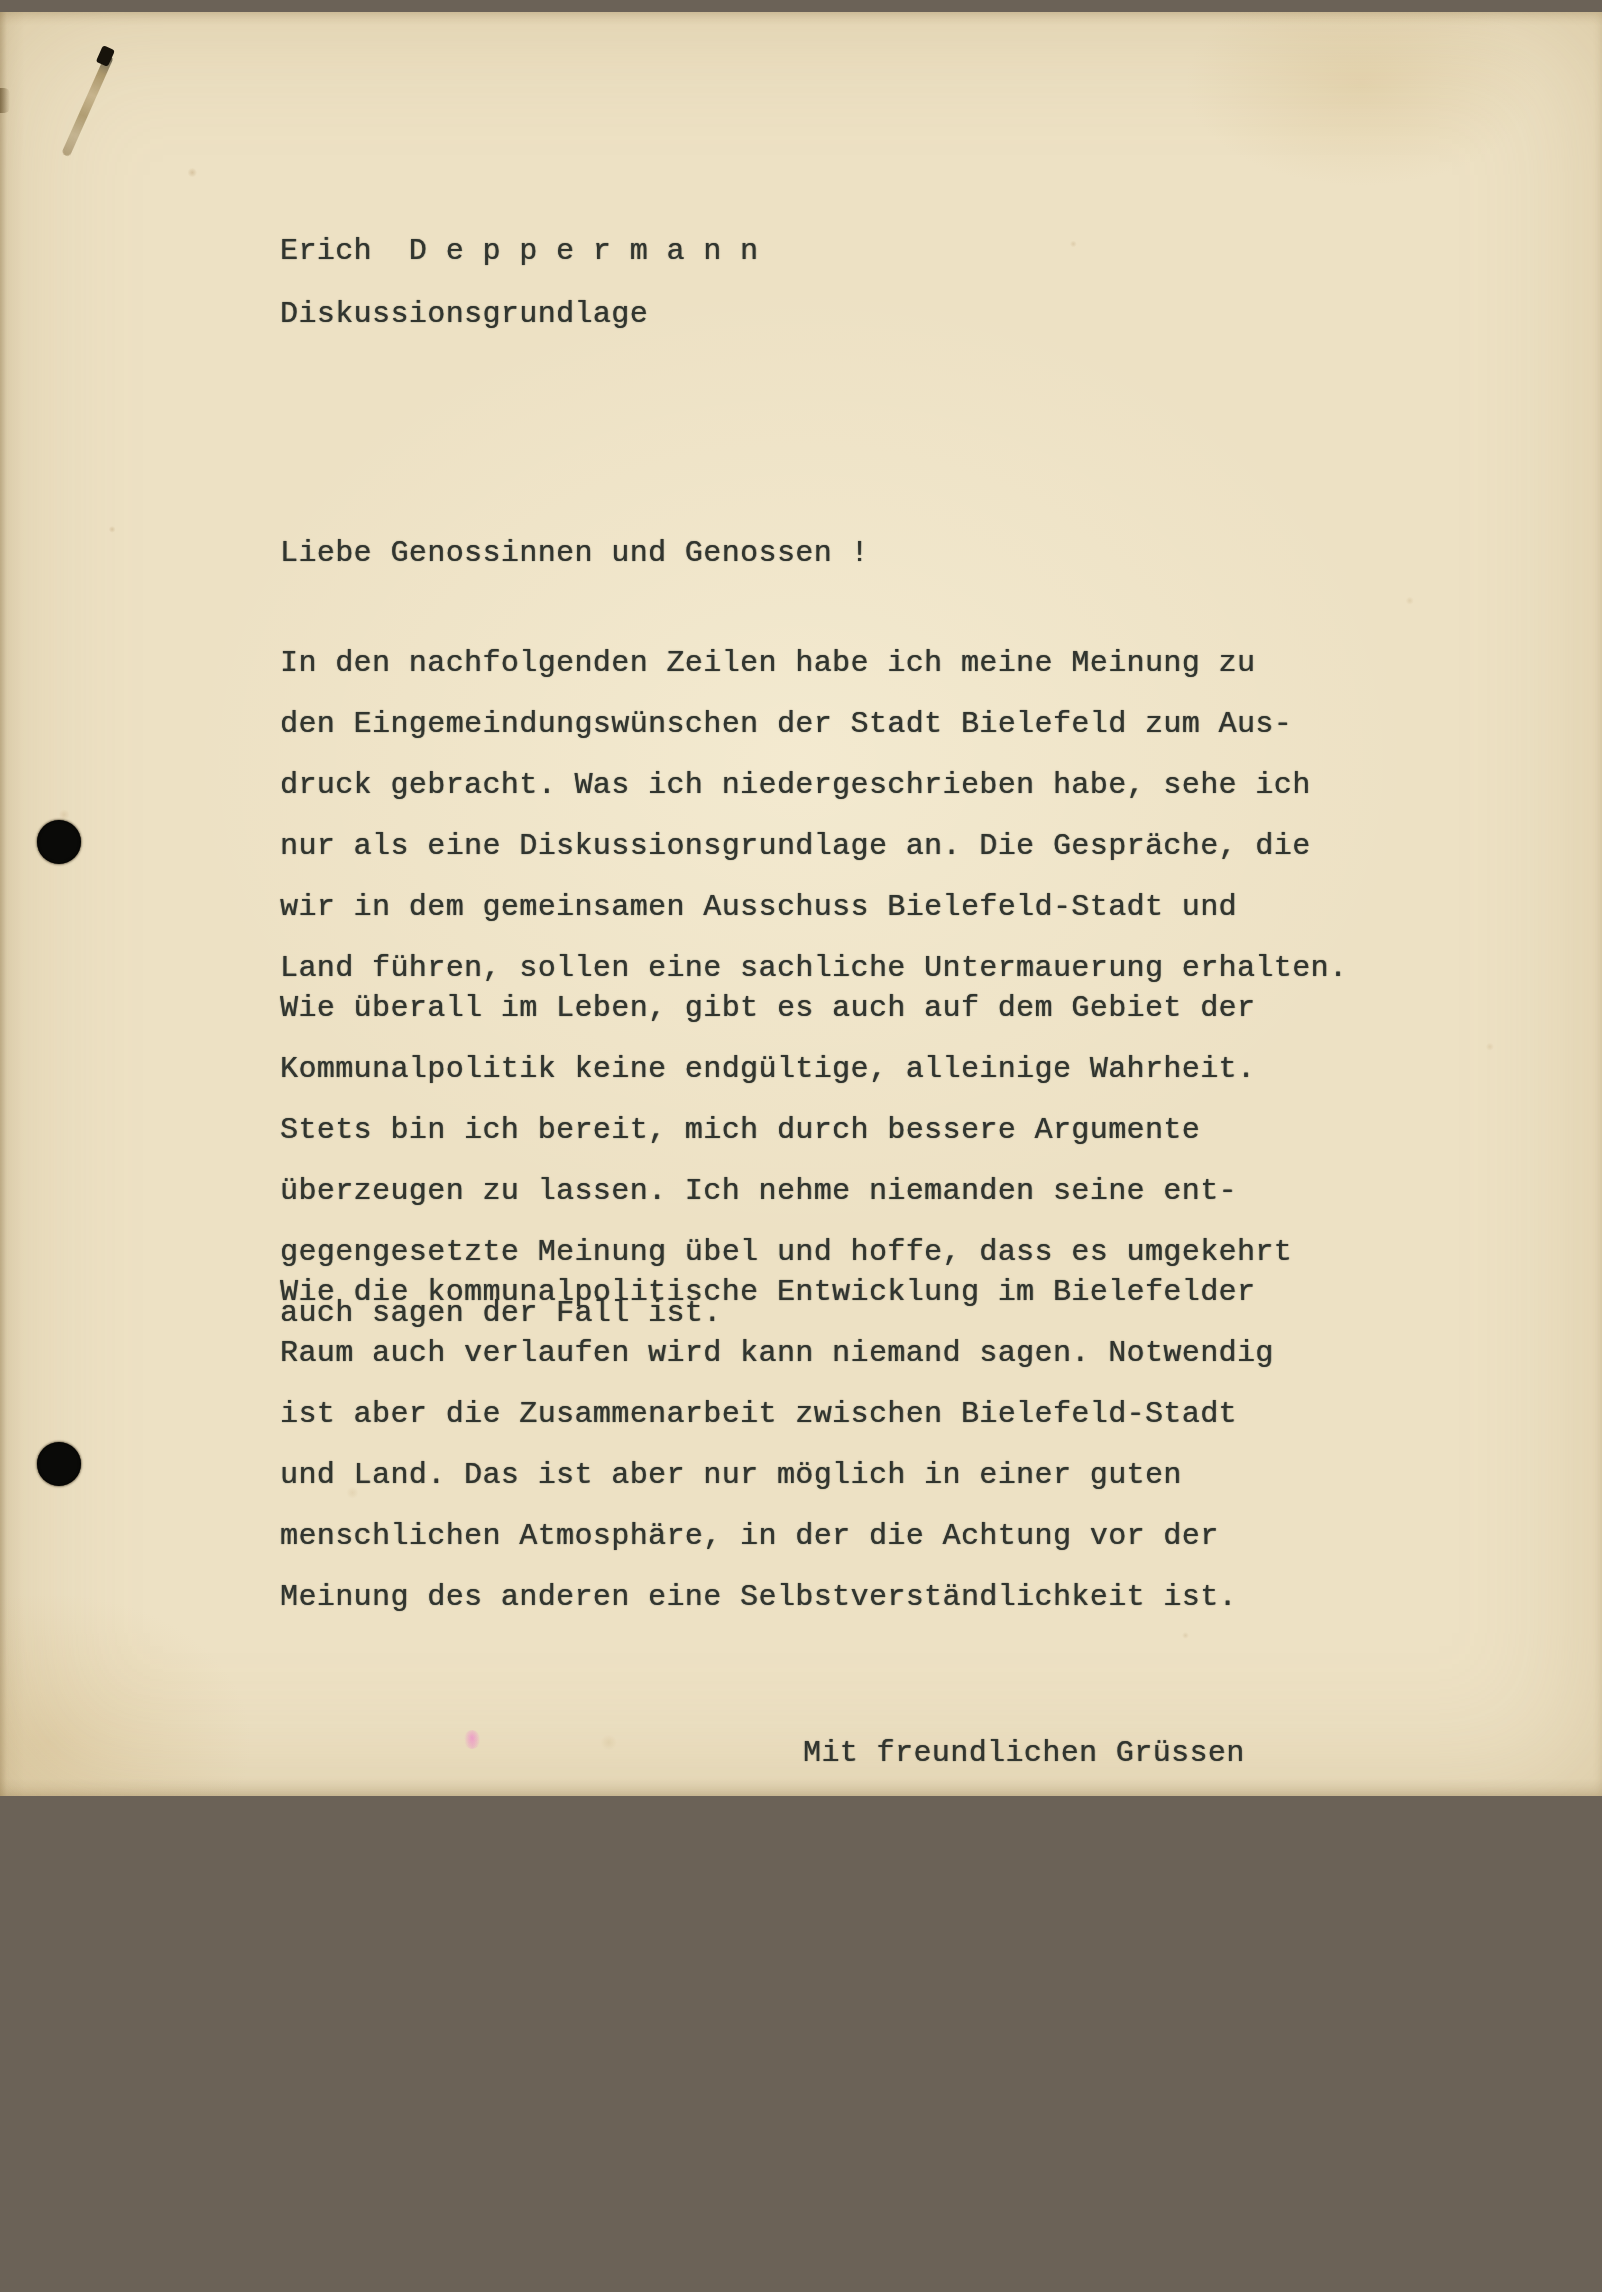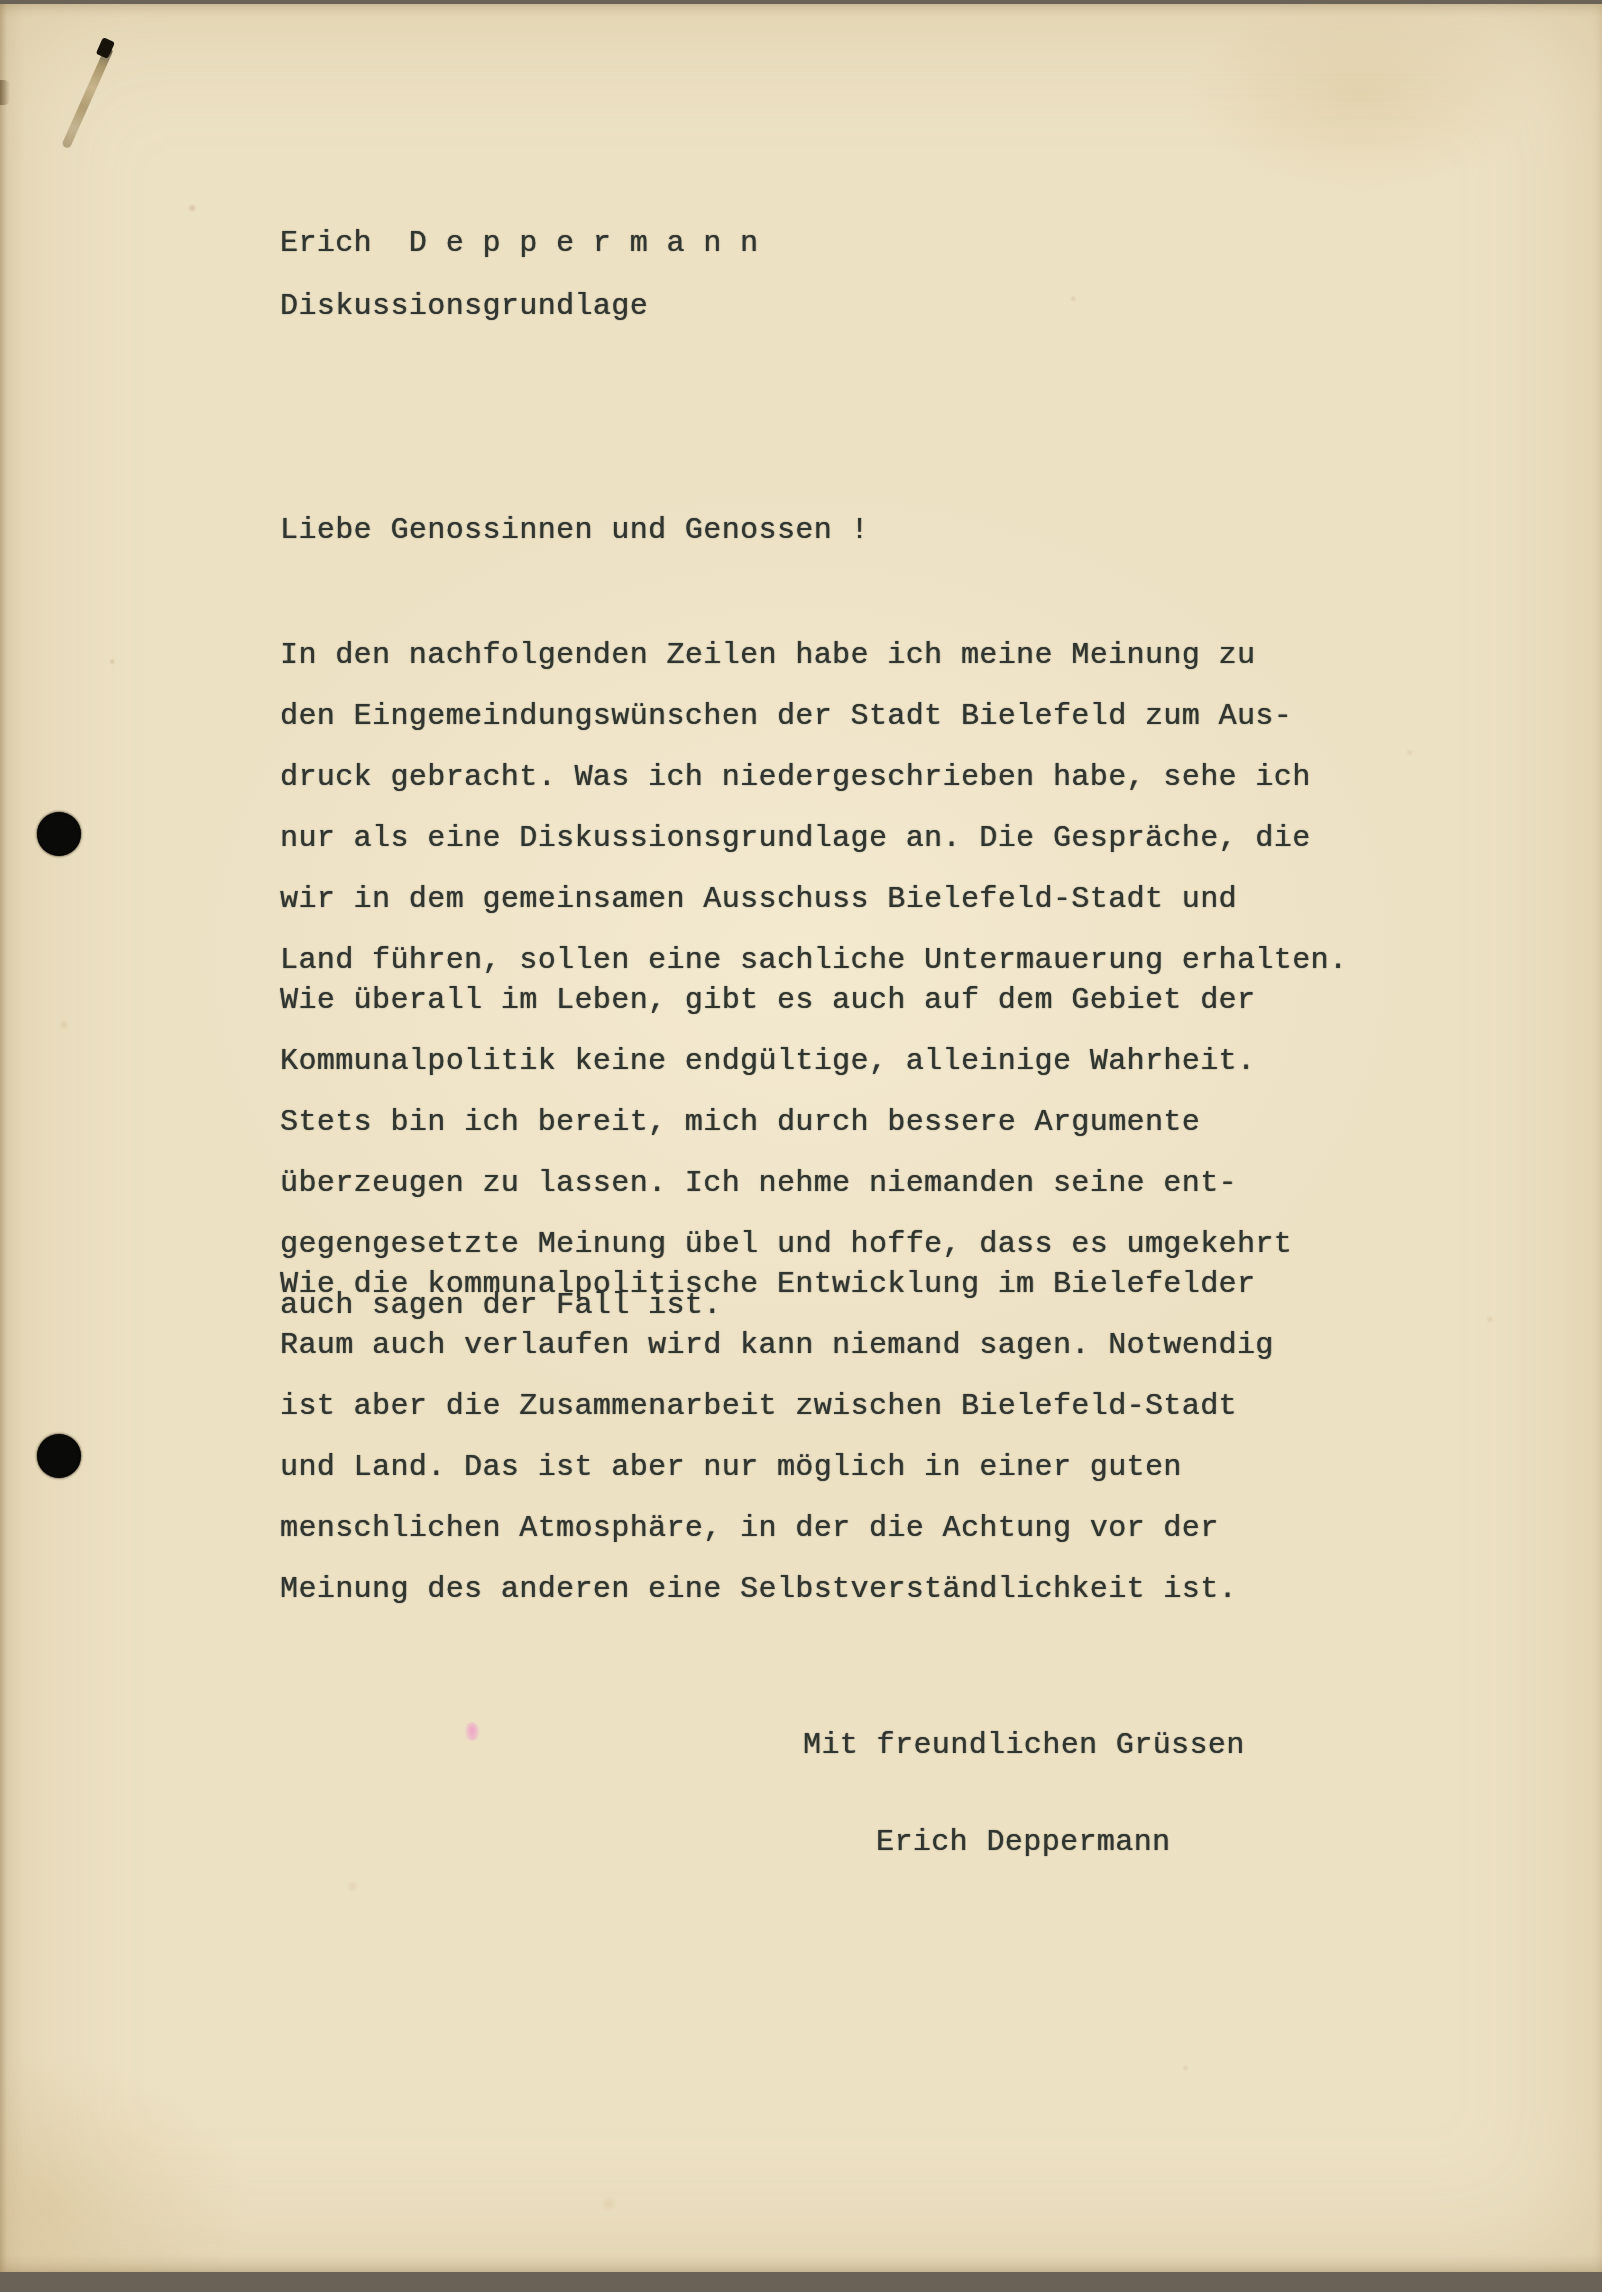--- a/index.html
+++ b/index.html
@@ -1,19 +1,19 @@
 <!DOCTYPE html>
 <html lang="de"><head>
 <meta charset="utf-8">
 <style>
   html,body{margin:0;padding:0;background:#6b6257;}
   .paper{
     position:relative;
-    width:1602px;height:2268px;
-    margin:4px auto;
+    width:1602px;height:1784px;
+    margin:12px auto;
     background-color:#ede1c4;
     background-image:
       radial-gradient(ellipse 873px 679px at 50% 42%, rgba(255,250,230,0.35), rgba(255,250,230,0) 70%),
       radial-gradient(circle 6.8px at 12% 9%, rgba(150,110,55,0.25), rgba(150,110,55,0) 70%),
       radial-gradient(circle 4.9px at 67% 13%, rgba(150,110,55,0.18), rgba(150,110,55,0) 70%),
       radial-gradient(circle 5.8px at 88% 33%, rgba(160,120,60,0.16), rgba(160,120,60,0) 70%),
       radial-gradient(circle 4.9px at 7% 29%, rgba(150,110,55,0.22), rgba(150,110,55,0) 70%),
       radial-gradient(circle 7.8px at 4% 45%, rgba(150,110,55,0.14), rgba(150,110,55,0) 70%),
       radial-gradient(circle 5.8px at 93% 58%, rgba(160,120,60,0.15), rgba(160,120,60,0) 70%),
       radial-gradient(circle 8.7px at 22% 83%, rgba(160,120,60,0.12), rgba(160,120,60,0) 70%),
@@ -90,21 +90,21 @@
   </div>
   <div class="edge-fleck"></div>
   <div class="hole top"></div>
   <div class="hole bottom"></div>
   <div class="smudge-pink"></div>
 
   <div class="type" style="left:280px;top:209px;">Erich  D e p p e r m a n n</div>
 
   <div class="type" style="left:280px;top:272px;">Diskussionsgrundlage</div>
 
-  <div class="type" style="left:280px;top:496px;">Liebe Genossinnen und Genossen !</div>
+  <div class="type" style="left:280px;top:511px;">Liebe Genossinnen und Genossen !</div>
 
   <div class="type" style="left:280px;top:621px;font-family:Liberation Mono, monospace;">In den nachfolgenden Zeilen habe ich meine Meinung zu
 den Eingemeindungswünschen der Stadt Bielefeld zum Aus-
 druck gebracht. Was ich niedergeschrieben habe, sehe ich
 nur als eine Diskussionsgrundlage an. Die Gespräche, die
 wir in dem gemeinsamen Ausschuss Bielefeld-Stadt und
 Land führen, sollen eine sachliche Untermauerung erhalten.</div>
 
   <div class="type" style="left:280px;top:966px;">Wie überall im Leben, gibt es auch auf dem Gebiet der
 Kommunalpolitik keine endgültige, alleinige Wahrheit.

